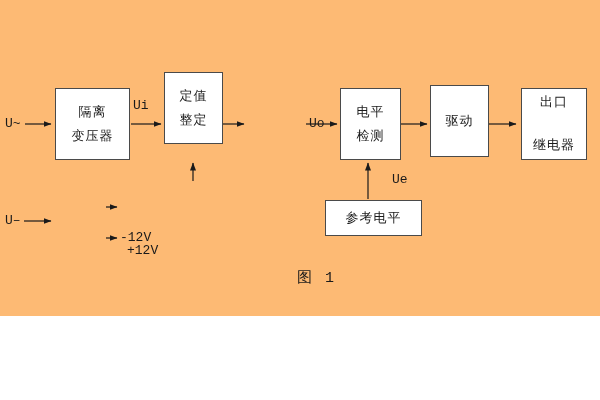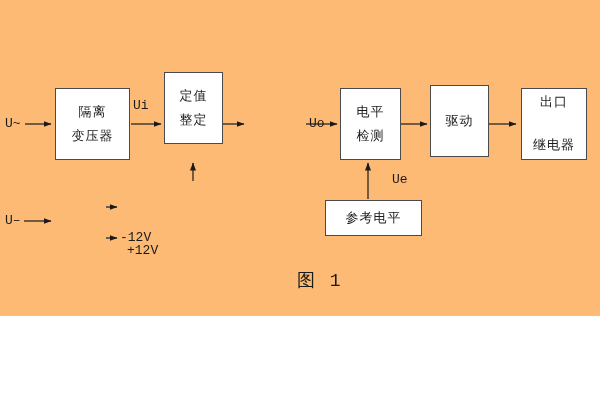--- a/index.html
+++ b/index.html
@@ -37,21 +37,21 @@
     box-sizing: border-box;
   }
   .sig {
     position: absolute;
     font-size: 13px;
     line-height: 1;
     white-space: nowrap;
   }
   .caption {
     position: absolute;
-    font-size: 18px;
+    font-size: 15px;
     letter-spacing: 2px;
   }
 </style>
 </head>
 <body>
 
 <div class="canvas">
 
   <svg class="wires" width="600" height="400" viewBox="0 0 600 400">
     <defs>

